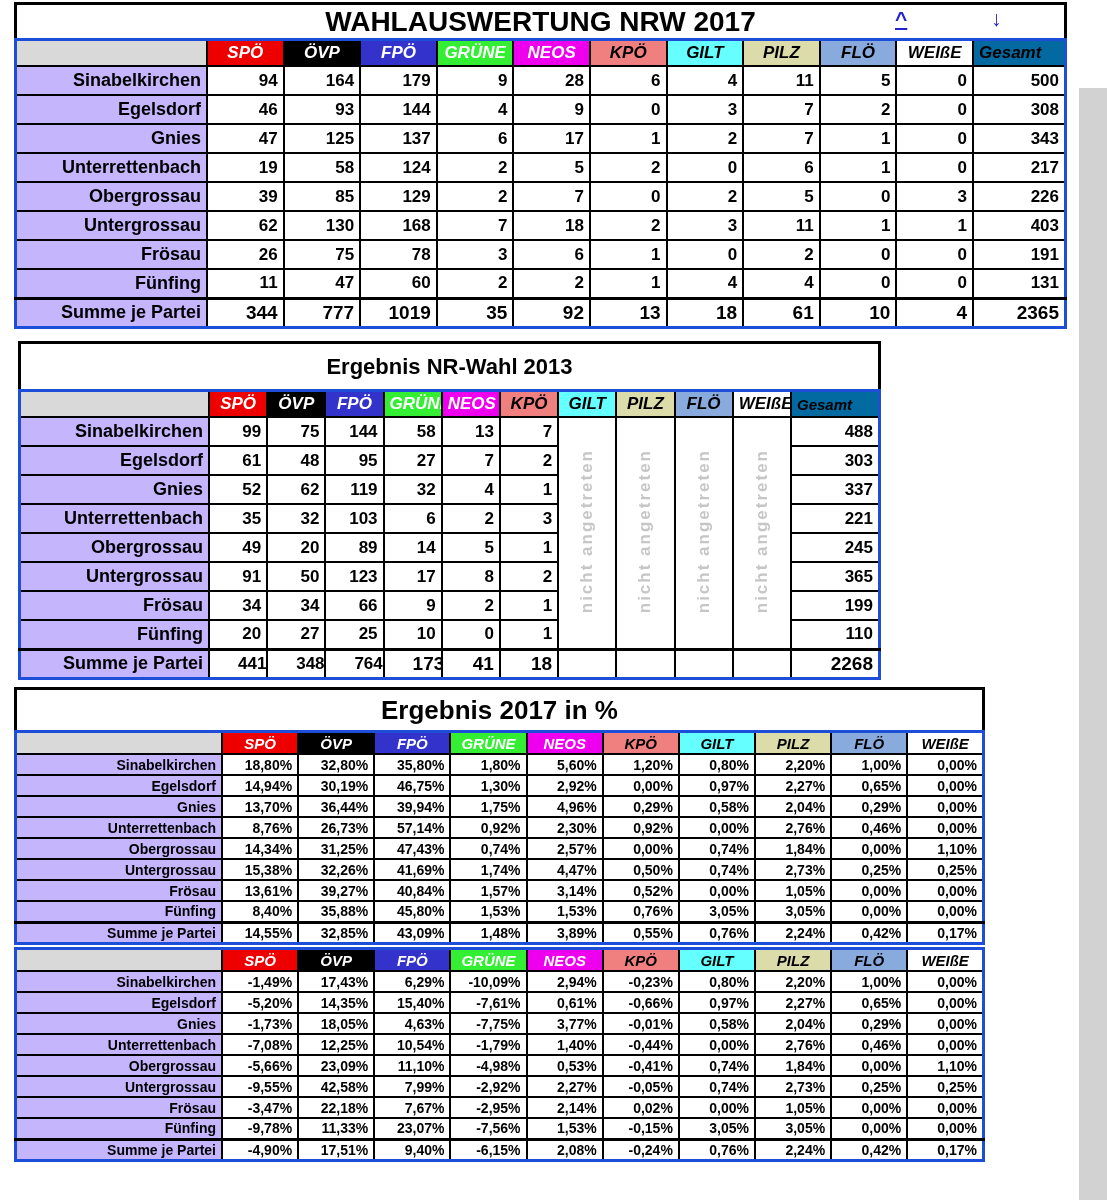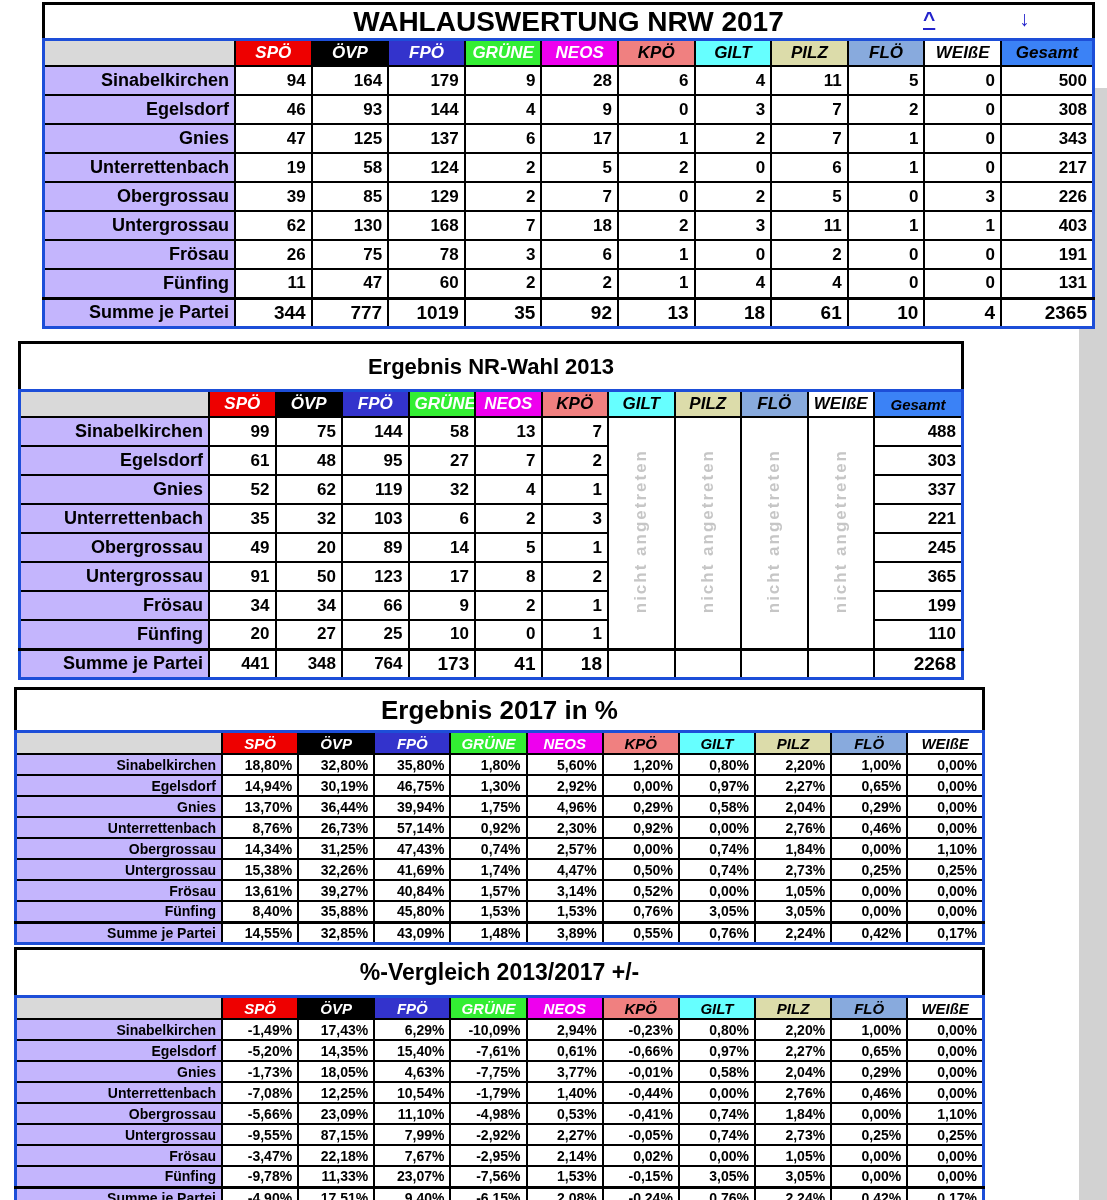--- a/index.html
+++ b/index.html
@@ -3,22 +3,22 @@
 <meta charset="utf-8">
 <style>
   html,body{margin:0;padding:0;}
   body{
     width:1107px;height:1200px;position:relative;overflow:hidden;
     background:#ffffff;font-family:"Liberation Sans",sans-serif;
   }
   .gray-strip{position:absolute;left:1079px;top:88px;width:28px;height:1112px;background:#d2d2d2;}
 
   section.tblwrap{position:absolute;background:#fff;}
-  #t0{left:14px;top:2px;width:1053px;margin-left:28px;}
-  #t1{left:18px;top:341px;width:946px;}
+  #t0{left:14px;top:2px;width:1053px;}
+  #t1{left:18px;top:341px;width:863px;}
   #t2{left:14px;top:687px;width:971px;}
   #t3{left:14px;top:947px;width:971px;}
 
   .titlebar{
     position:relative;border:3px solid #000;border-bottom:none;background:#fff;
     display:flex;align-items:center;justify-content:center;font-weight:bold;color:#000;
   }
   #t0 .titlebar{height:33px;font-size:28px;}
   #t1 .titlebar{height:45px;font-size:22px;}
   #t2 .titlebar{height:40px;font-size:26px;}
@@ -26,21 +26,21 @@
 
   .nav{position:absolute;top:2px;color:#2323cc;font-weight:bold;font-size:21px;cursor:pointer;text-decoration:none;}
   .nav.up{left:878px;text-decoration:underline;}
   .nav.down{left:974px;}
 
   table{border-collapse:collapse;table-layout:fixed;width:100%;background:#fff;border:3px solid #1d4ed8;}
   th,td{border:2px solid #000;padding:0 5px;white-space:nowrap;overflow:hidden;font-weight:bold;color:#000;}
 
   th.corner{background:#d9d9d9;}
   th.party{font-style:italic;text-align:center;}
-  th.gesamt{font-style:italic;text-align:center;background:#3b82f6;}
+  th.gesamt{font-style:italic;text-align:left;background:#0369a1;}
   th.rowlabel{text-align:right;background:#c4b5fd;}
   td.val{text-align:right;}
 
   
   #t0 th.corner{width:179px;} #t0 th.gesamt{width:80px;}
   #t1 th.corner{width:177px;} #t1 th.gesamt{width:76px;}
   #t0 th.party,#t1 th.party{font-size:17px;height:24px;}
   #t0 th.gesamt{font-size:17px;} #t1 th.gesamt{font-size:15px;}
   #t0 tbody tr,#t1 tbody tr{height:29px;}
   #t0 th.rowlabel,#t1 th.rowlabel{font-size:18px;}
@@ -486,23 +486,20 @@
           <td class="val">0,76%</td>
           <td class="val">2,24%</td>
           <td class="val">0,42%</td>
           <td class="val">0,17%</td>
         </tr>
       </tbody>
     </table>
 </section>
 
 <section class="tblwrap" id="t3">
-  <div class="titlebar">
-    <span>%-Vergleich 2013/2017 +/-</span>
-  </div>
   <table>
       <thead>
         <tr>
           <th class="corner"></th>
           <th class="party" style="background: rgb(238, 0, 0); color: rgb(255, 255, 255);">SPÖ</th>
           <th class="party" style="background: rgb(0, 0, 0); color: rgb(255, 255, 255);">ÖVP</th>
           <th class="party" style="background: rgb(51, 51, 204); color: rgb(255, 255, 255);">FPÖ</th>
           <th class="party" style="background: rgb(51, 238, 51); color: rgb(255, 255, 255);">GRÜNE</th>
           <th class="party" style="background: rgb(238, 0, 238); color: rgb(255, 255, 255);">NEOS</th>
           <th class="party" style="background: rgb(240, 128, 128); color: rgb(0, 0, 0);">KPÖ</th>
@@ -574,21 +571,21 @@
           <td class="val">0,53%</td>
           <td class="val">-0,41%</td>
           <td class="val">0,74%</td>
           <td class="val">1,84%</td>
           <td class="val">0,00%</td>
           <td class="val">1,10%</td>
         </tr>
         <tr>
           <th class="rowlabel">Untergrossau</th>
           <td class="val">-9,55%</td>
-          <td class="val">87,15%</td>
+          <td class="val">42,58%</td>
           <td class="val">7,99%</td>
           <td class="val">-2,92%</td>
           <td class="val">2,27%</td>
           <td class="val">-0,05%</td>
           <td class="val">0,74%</td>
           <td class="val">2,73%</td>
           <td class="val">0,25%</td>
           <td class="val">0,25%</td>
         </tr>
         <tr>

